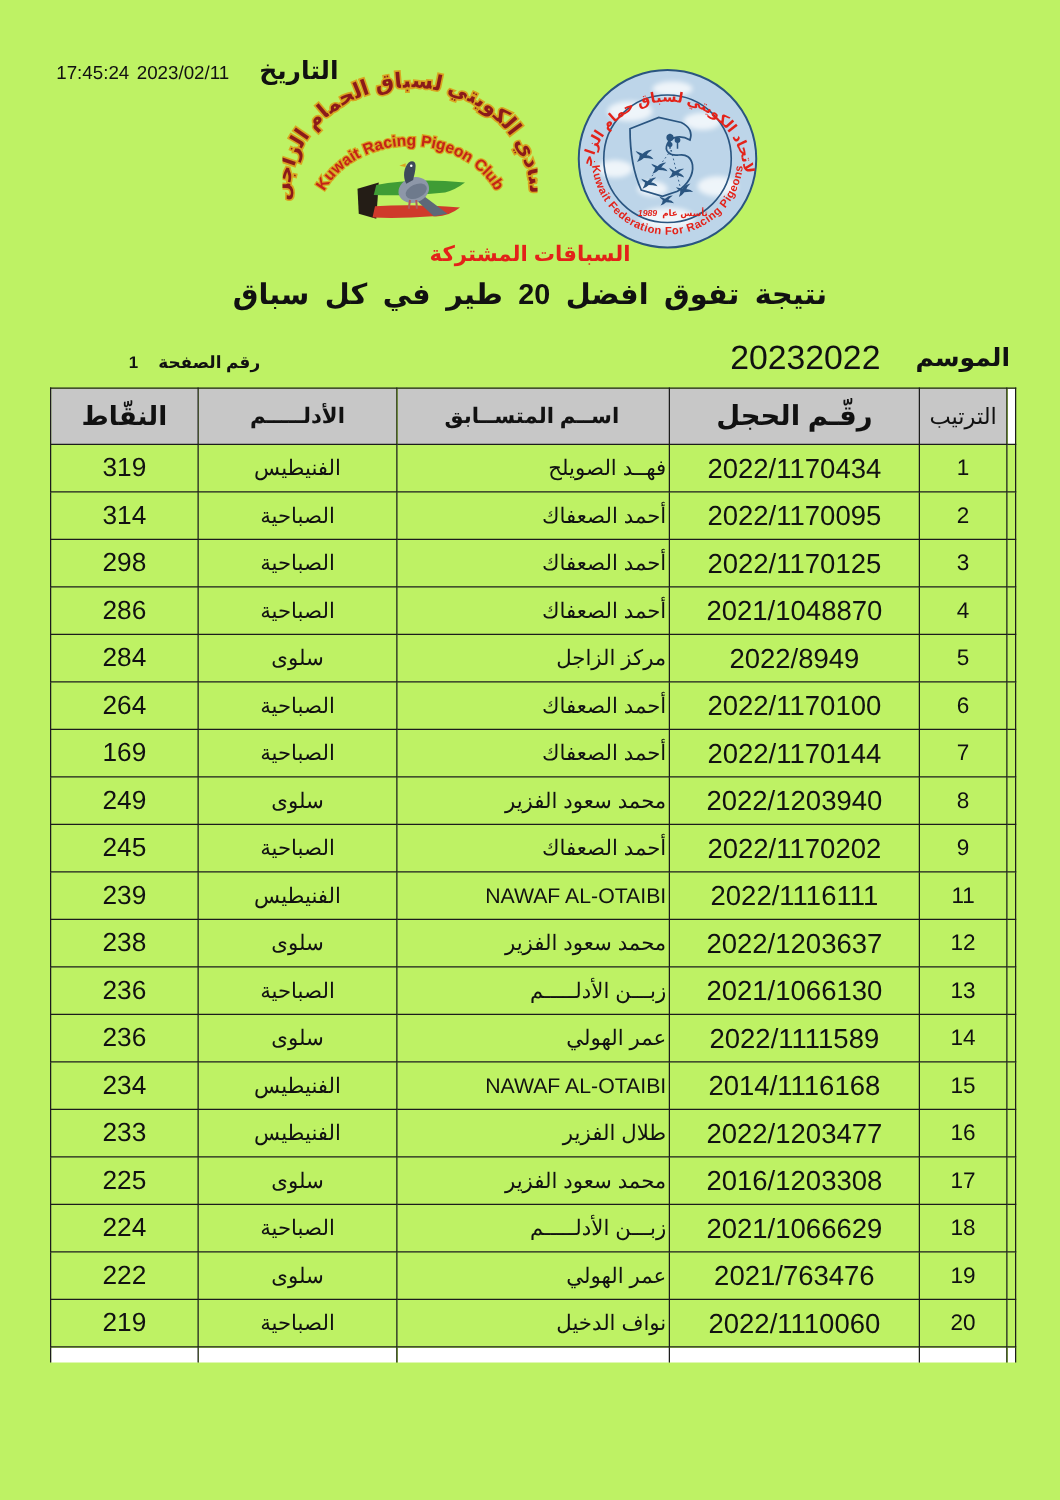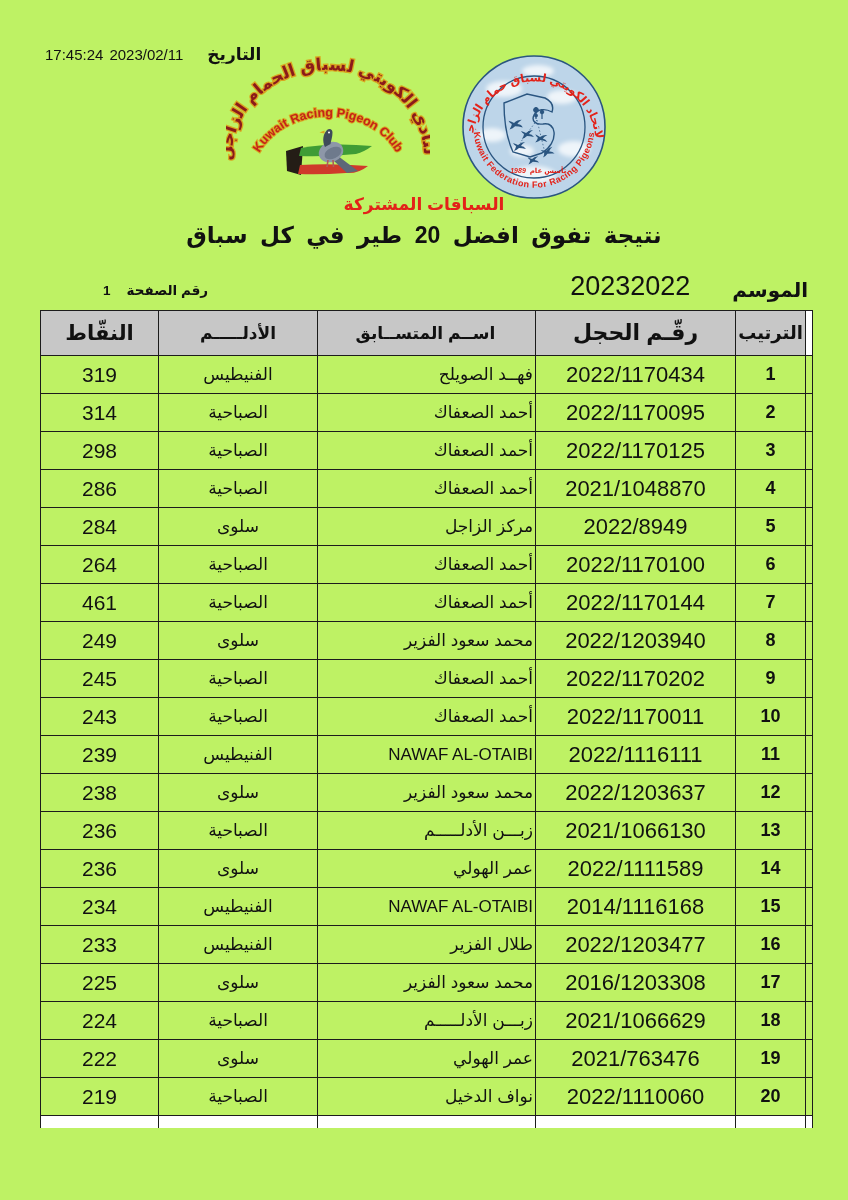--- a/index.html
+++ b/index.html
@@ -1,51 +1,51 @@
 <!DOCTYPE html>
 <html lang="ar" style="--accent_red: #e32219; --header_bg: #c7c7c7; --border_black: #1c1c1c; --logo_maroon: #8b1a1a; --logo_gold: #d9a520; --logo_navy: #2a5580; --logo_sky: #bdd5e9; --flag_green: #3f9c35; --flag_red: #cf3a2b; --flag_black: #241d16;"><head>
 <meta charset="utf-8">
 <style>
   html,body{margin:0;padding:0;background:#ffffff;}
   .page{position:relative;width:848px;height:1200px;background:#bef264;overflow:hidden;
         font-family:"Liberation Sans","DejaVu Sans",sans-serif;color:#111;}
 
   
   .date-row{position:absolute;left:45px;top:44px;display:flex;align-items:baseline;gap:6px;font-size:15px;}
-  .date-row .lbl{font-weight:bold;margin-left:18px;font-size:17px;}
+  .date-row .lbl{font-weight:bold;margin-left:18px;font-size:20px;}
 
   
   .club-logo{position:absolute;left:226px;top:56px;}
   .fed-logo{position:absolute;left:460px;top:53px;}
 
   
   .category-title{position:absolute;top:194px;left:0;width:100%;text-align:center;
       color:var(--accent_red);font-weight:bold;font-size:17px;}
   .main-title{position:absolute;top:222px;left:0;width:100%;text-align:center;direction:rtl;
       font-weight:bold;font-size:23px;word-spacing:6px;}
 
   
-  .season-row{position:absolute;top:271px;right:40px;display:flex;align-items:flex-end;gap:14px;}
+  .season-row{position:absolute;top:271px;right:40px;display:flex;align-items:center;}
   .season-row .val{font-size:27px;}
   .season-row .lbl{font-size:20px;font-weight:bold;margin-left:28px;}
   .page-row{position:absolute;top:282px;left:103px;display:flex;align-items:baseline;gap:16px;
       font-size:13.5px;font-weight:bold;}
 
   
   .results{position:absolute;left:40px;top:310px;}
   table{border-collapse:collapse;table-layout:fixed;width:772px;}
   th,td{border:1px solid var(--border_black);padding:0;overflow:hidden;white-space:nowrap;}
   thead th{height:44px;background:var(--header_bg);font-weight:bold;font-size:18px;direction:rtl;}
   thead th.col-spacer{background:#fff;}
   tbody td{height:37px;}
   .col-points{width:118px;text-align:center;font-size:21px;}
   .col-club{width:159px;text-align:center;font-size:17px;direction:rtl;}
   .col-name{width:218px;text-align:right;font-size:17px;direction:rtl;padding-right:2px;}
   .col-ring{width:200px;text-align:center;font-size:22px;direction:ltr;margin-top:41px;}
-  .col-rank{width:70px;text-align:center;font-weight:bold;font-size:18px;}
+  .col-rank{width:70px;text-align:center;font-weight:normal;font-size:18px;}
   .col-spacer{width:7px;}
   tfoot.stub td{height:12px;border-bottom:none;border-top:none;background:#fff;}
   tfoot.stub td{border-left:1px solid var(--border_black);}
   tfoot.stub td:last-child{border-right:1px solid var(--border_black);}
 
   
   .logo-ar-arc{font-size:17px;font-weight:bold;fill:var(--logo_maroon);
       stroke:var(--logo_gold);stroke-width:2.6px;paint-order:stroke;letter-spacing:1px;}
   .logo-en-arc{font-size:12.5px;font-weight:bold;fill:#c42418;
       stroke:var(--logo_gold);stroke-width:2px;paint-order:stroke;}
@@ -225,49 +225,41 @@
           </tr>
           <tr>
             <td class="col-points">264</td>
             <td class="col-club">الصباحية</td>
             <td class="col-name">أحمد الصعفاك</td>
             <td class="col-ring">2022/1170100</td>
             <td class="col-rank">6</td>
             <td class="col-spacer"></td>
           </tr>
           <tr>
-            <td class="col-points">461</td>
+            <td class="col-points">169</td>
             <td class="col-club">الصباحية</td>
             <td class="col-name">أحمد الصعفاك</td>
             <td class="col-ring">2022/1170144</td>
             <td class="col-rank">7</td>
             <td class="col-spacer"></td>
           </tr>
           <tr>
             <td class="col-points">249</td>
             <td class="col-club">سلوى</td>
             <td class="col-name">محمد سعود الفزير</td>
             <td class="col-ring">2022/1203940</td>
             <td class="col-rank">8</td>
             <td class="col-spacer"></td>
           </tr>
           <tr>
             <td class="col-points">245</td>
             <td class="col-club">الصباحية</td>
             <td class="col-name">أحمد الصعفاك</td>
             <td class="col-ring">2022/1170202</td>
             <td class="col-rank">9</td>
-            <td class="col-spacer"></td>
-          </tr>
-          <tr>
-            <td class="col-points">243</td>
-            <td class="col-club">الصباحية</td>
-            <td class="col-name">أحمد الصعفاك</td>
-            <td class="col-ring">2022/1170011</td>
-            <td class="col-rank">10</td>
             <td class="col-spacer"></td>
           </tr>
           <tr>
             <td class="col-points">239</td>
             <td class="col-club">الفنيطيس</td>
             <td class="col-name">NAWAF AL-OTAIBI</td>
             <td class="col-ring">2022/1116111</td>
             <td class="col-rank">11</td>
             <td class="col-spacer"></td>
           </tr>

